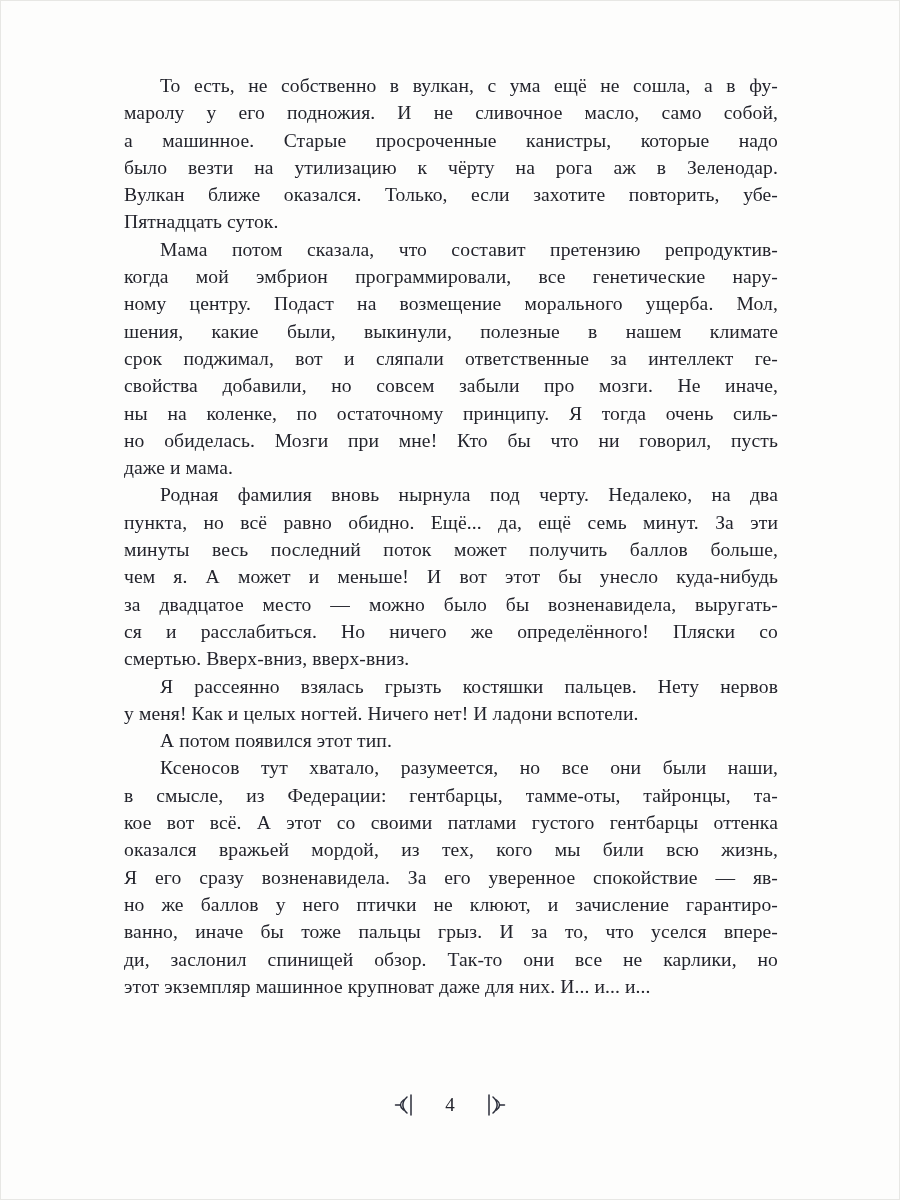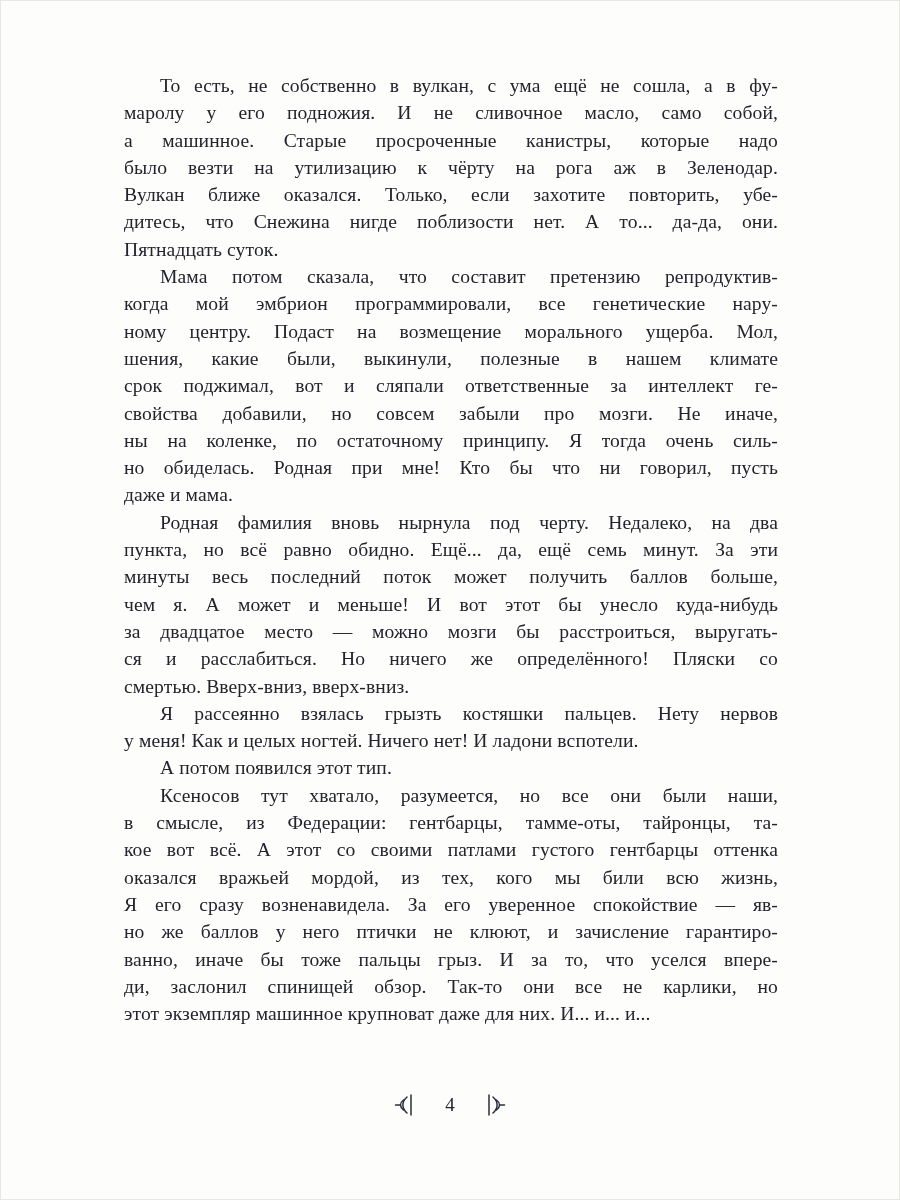--- a/index.html
+++ b/index.html
@@ -68,40 +68,39 @@
 
 <div class="book-page">
 
   <div class="text-block" id="text-block">
       <div class="para">
         <div class="line first">То есть, не собственно в вулкан, с ума ещё не сошла, а в фу-</div>
         <div class="line">маролу у его подножия. И не сливочное масло, само собой,</div>
         <div class="line">а машинное. Старые просроченные канистры, которые надо</div>
         <div class="line">было везти на утилизацию к чёрту на рога аж в Зеленодар.</div>
         <div class="line">Вулкан ближе оказался. Только, если захотите повторить, убе-</div>
-        <div class="line">дитесь, что Снежина нигде поблизости нет. А то... да-да, они.</div>
         <div class="line last">Пятнадцать суток.</div>
       </div>
       <div class="para">
         <div class="line first">Мама потом сказала, что составит претензию репродуктив-</div>
         <div class="line">когда мой эмбрион программировали, все генетические нару-</div>
         <div class="line">ному центру. Подаст на возмещение морального ущерба. Мол,</div>
         <div class="line">шения, какие были, выкинули, полезные в нашем климате</div>
         <div class="line">срок поджимал, вот и сляпали ответственные за интеллект ге-</div>
         <div class="line">свойства добавили, но совсем забыли про мозги. Не иначе,</div>
         <div class="line">ны на коленке, по остаточному принципу. Я тогда очень силь-</div>
-        <div class="line">но обиделась. Родная при мне! Кто бы что ни говорил, пусть</div>
+        <div class="line">но обиделась. Мозги при мне! Кто бы что ни говорил, пусть</div>
         <div class="line last">даже и мама.</div>
       </div>
       <div class="para">
         <div class="line first">Родная фамилия вновь нырнула под черту. Недалеко, на два</div>
         <div class="line">пункта, но всё равно обидно. Ещё... да, ещё семь минут. За эти</div>
         <div class="line">минуты весь последний поток может получить баллов больше,</div>
         <div class="line">чем я. А может и меньше! И вот этот бы унесло куда-нибудь</div>
-        <div class="line">за двадцатое место — можно мозги бы расстроиться, выругать-</div>
+        <div class="line">за двадцатое место — можно было бы возненавидела, выругать-</div>
         <div class="line">ся и расслабиться. Но ничего же определённого! Пляски со</div>
         <div class="line last">смертью. Вверх-вниз, вверх-вниз.</div>
       </div>
       <div class="para">
         <div class="line first">Я рассеянно взялась грызть костяшки пальцев. Нету нервов</div>
         <div class="line last">у меня! Как и целых ногтей. Ничего нет! И ладони вспотели.</div>
       </div>
       <div class="para">
         <div class="line first last">А потом появился этот тип.</div>
       </div>

